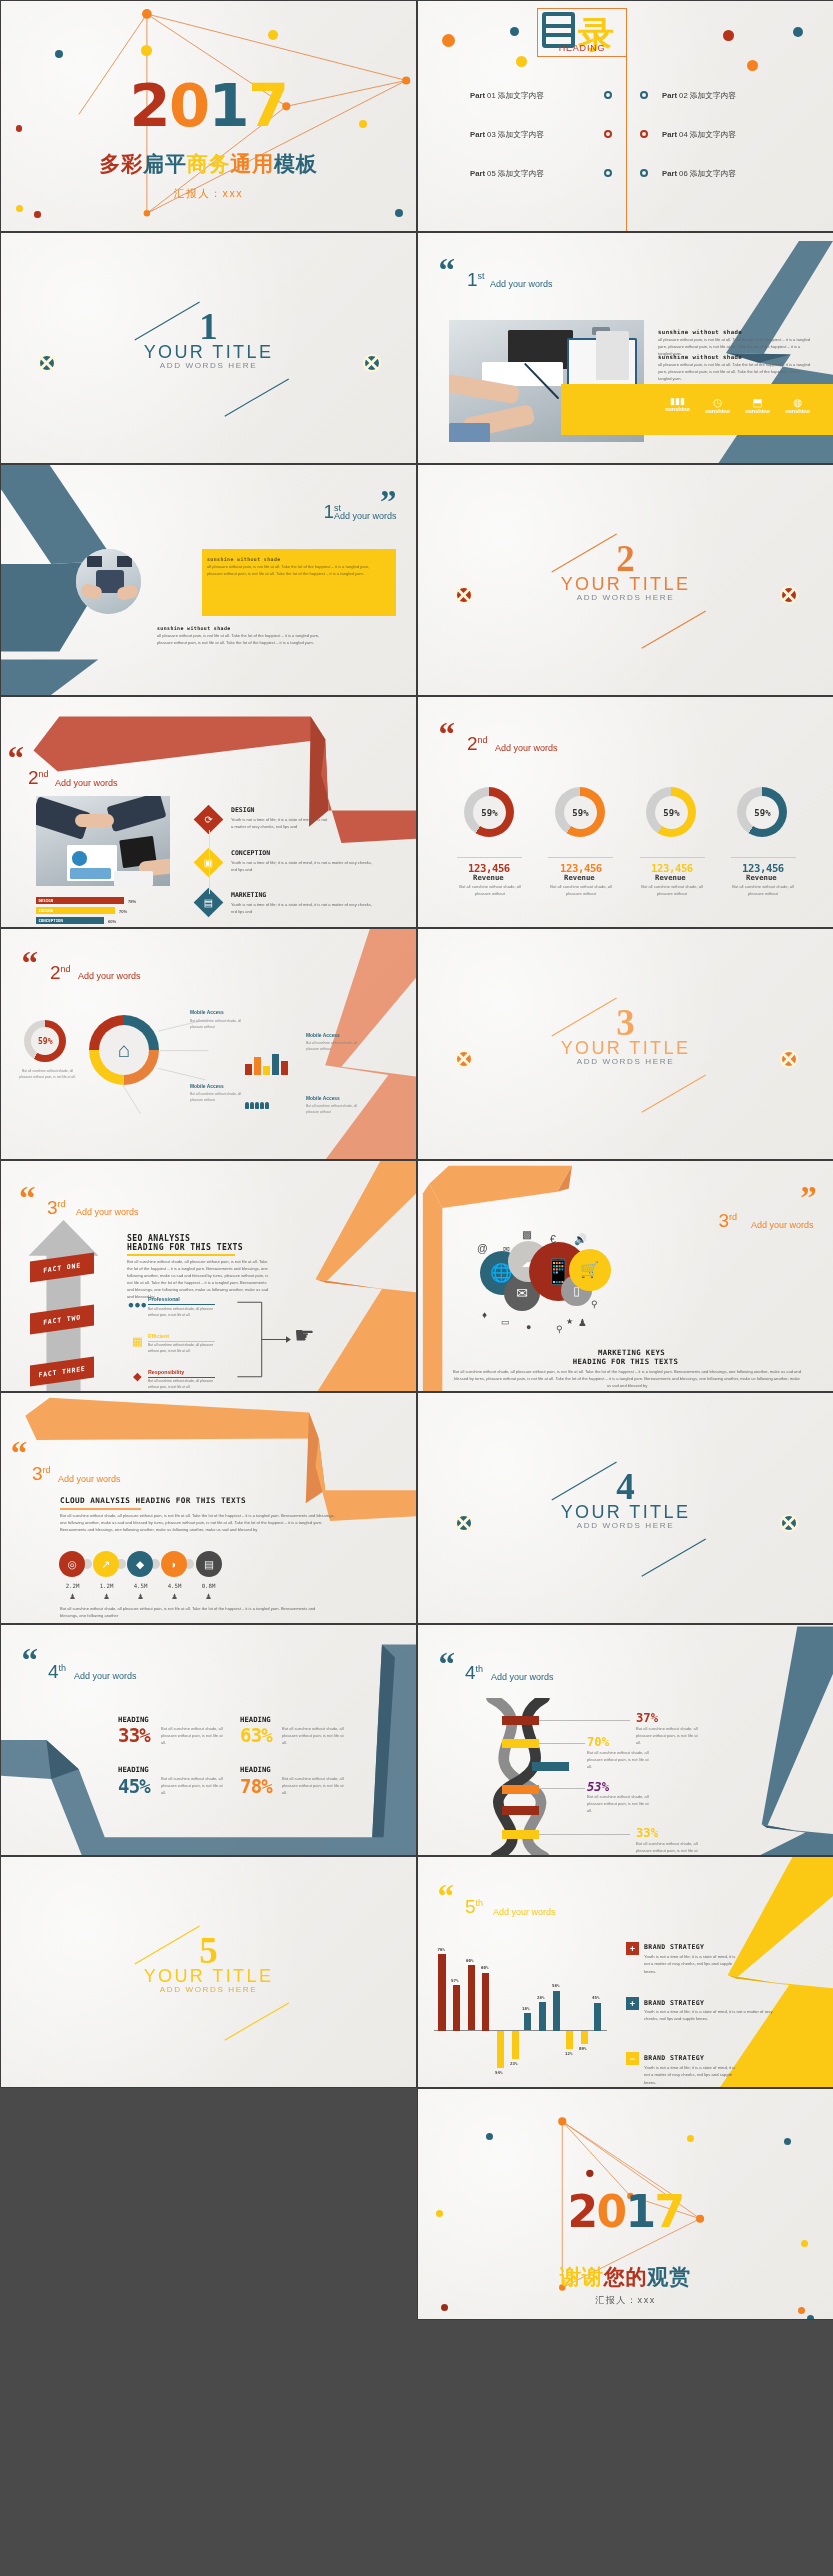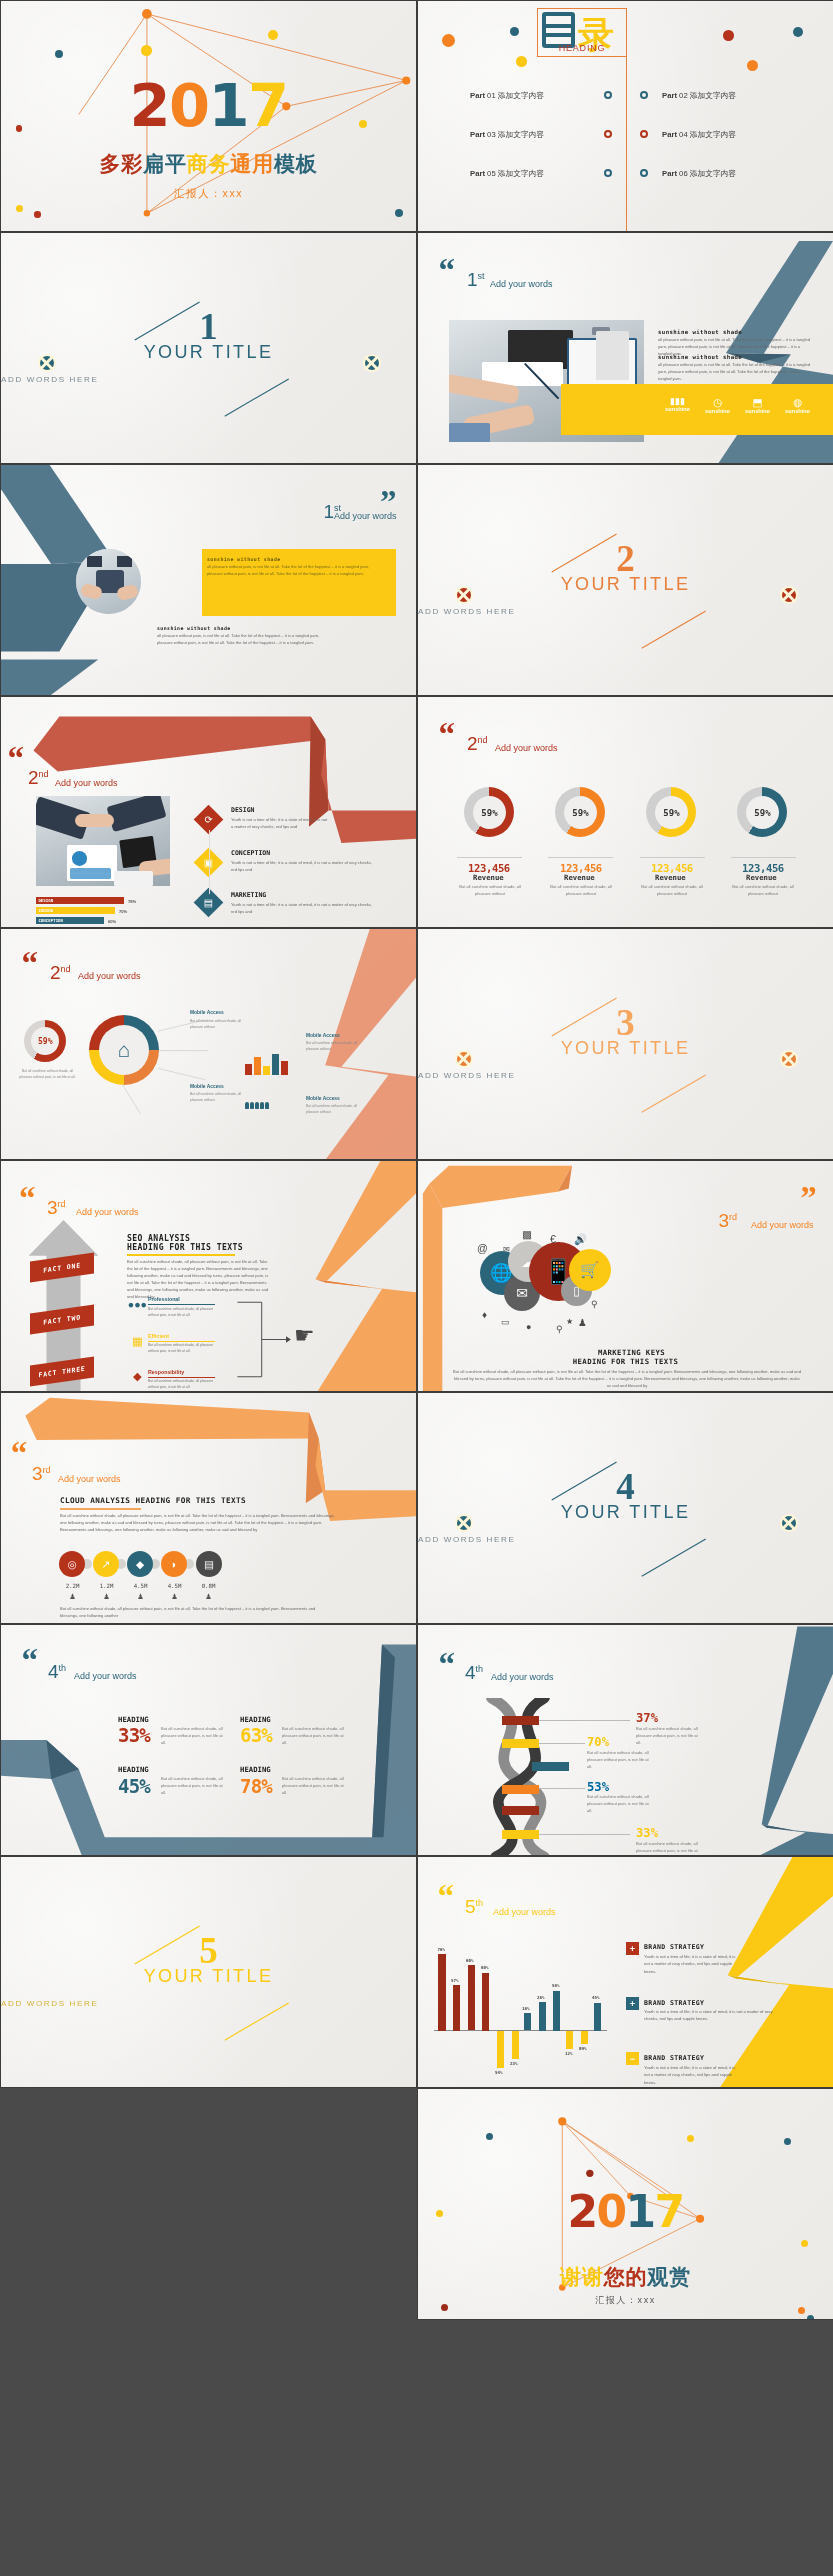--- a/index.html
+++ b/index.html
@@ -46,22 +46,22 @@
   .toc-vline { position:absolute; left:208px; top:55px; width:0.8px; height:175px; background:#e8803a; }
   .toc-item { position:absolute; font-size:7.7px; color:#3a3a3a; white-space:nowrap; }
   .toc-item b { font-weight:bold; }
   .toc-ring { position:absolute; width:8.1px; height:8.1px; border-radius:50%; border:2px solid #2b6579; }
 
   
   .sec-num { position:absolute; left:0; right:0; text-align:center; font-size:37px;
     font-family:"Liberation Serif", serif; font-weight:bold; top:72px; }
   .sec-title { position:absolute; left:0; right:0; text-align:center; font-size:18px;
     letter-spacing:2.4px; top:109px; }
-  .sec-sub { position:absolute; left:0; right:0; font-size:8.1px;
-    letter-spacing:1.6px; top:142px; color:#7b8a92; }
+  .sec-sub { position:absolute; left:0; right:0; text-align:center; font-size:8.1px;
+    letter-spacing:1.6px; top:128px; color:#7b8a92; }
   .xic { position:absolute; width:18px; height:18px; border-radius:50%;
     background:#fdf6d8; display:flex; align-items:center; justify-content:center; }
   .xic .cx { width:14.7px; height:14.7px; border-radius:50%; position:relative; }
   .xic .cx::before,.xic .cx::after{content:"";position:absolute;background:#fdf6d8;}
   .xic .cx::before{left:5.7px;top:-1.6px;width:3.3px;height:18px;transform:rotate(45deg);}
   .xic .cx::after{left:5.7px;top:-1.6px;width:3.3px;height:18px;transform:rotate(-45deg);}
 
   
   .quote { position:absolute; font-size:33px; font-weight:bold; line-height:.7;
     font-family:"Liberation Serif", serif; }
@@ -781,21 +781,21 @@
 
     <div class="lead" style="left:121px;top:95px;width:91px;"></div>
     <div class="dna-n" style="left:218px;top:86px;color:#b5321b;">37%</div>
     <div class="dna-p" style="left:218px;top:101px;width:68px;">But all sunshine without shade, all pleasure without pain, is not life at all.</div>
 
     <div class="lead" style="left:121px;top:118px;width:46px;"></div>
     <div class="dna-n" style="left:169px;top:110px;color:#fbc913;">70%</div>
     <div class="dna-p" style="left:169px;top:125px;width:68px;">But all sunshine without shade, all pleasure without pain, is not life at all.</div>
 
     <div class="lead" style="left:121px;top:163px;width:46px;"></div>
-    <div class="dna-n" style="left:169px;top:155px;color:#0369a1;">53%</div>
+    <div class="dna-n" style="left:169px;top:155px;color:#701a75;font-style:italic;">53%</div>
     <div class="dna-p" style="left:169px;top:169px;width:68px;">But all sunshine without shade, all pleasure without pain, is not life at all.</div>
 
     <div class="lead" style="left:121px;top:209px;width:91px;"></div>
     <div class="dna-n" style="left:218px;top:201px;color:#fbc913;">33%</div>
     <div class="dna-p" style="left:218px;top:216px;width:68px;">But all sunshine without shade, all pleasure without pain, is not life at all.</div>
   </div>
 
   <div class="slide">
     <div class="paper"></div>
     <svg style="position:absolute;inset:0" viewBox="0 0 512 285">

